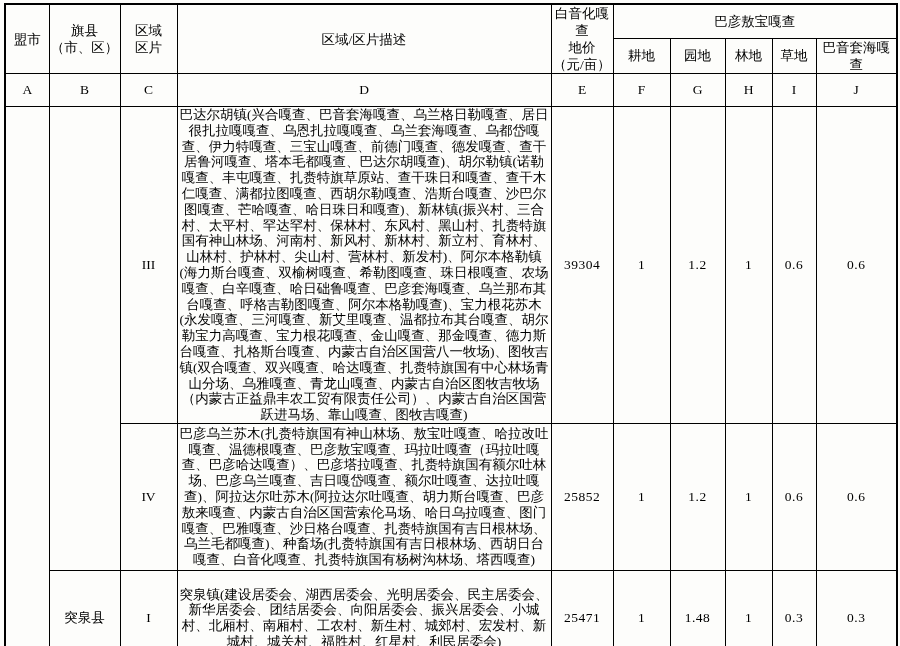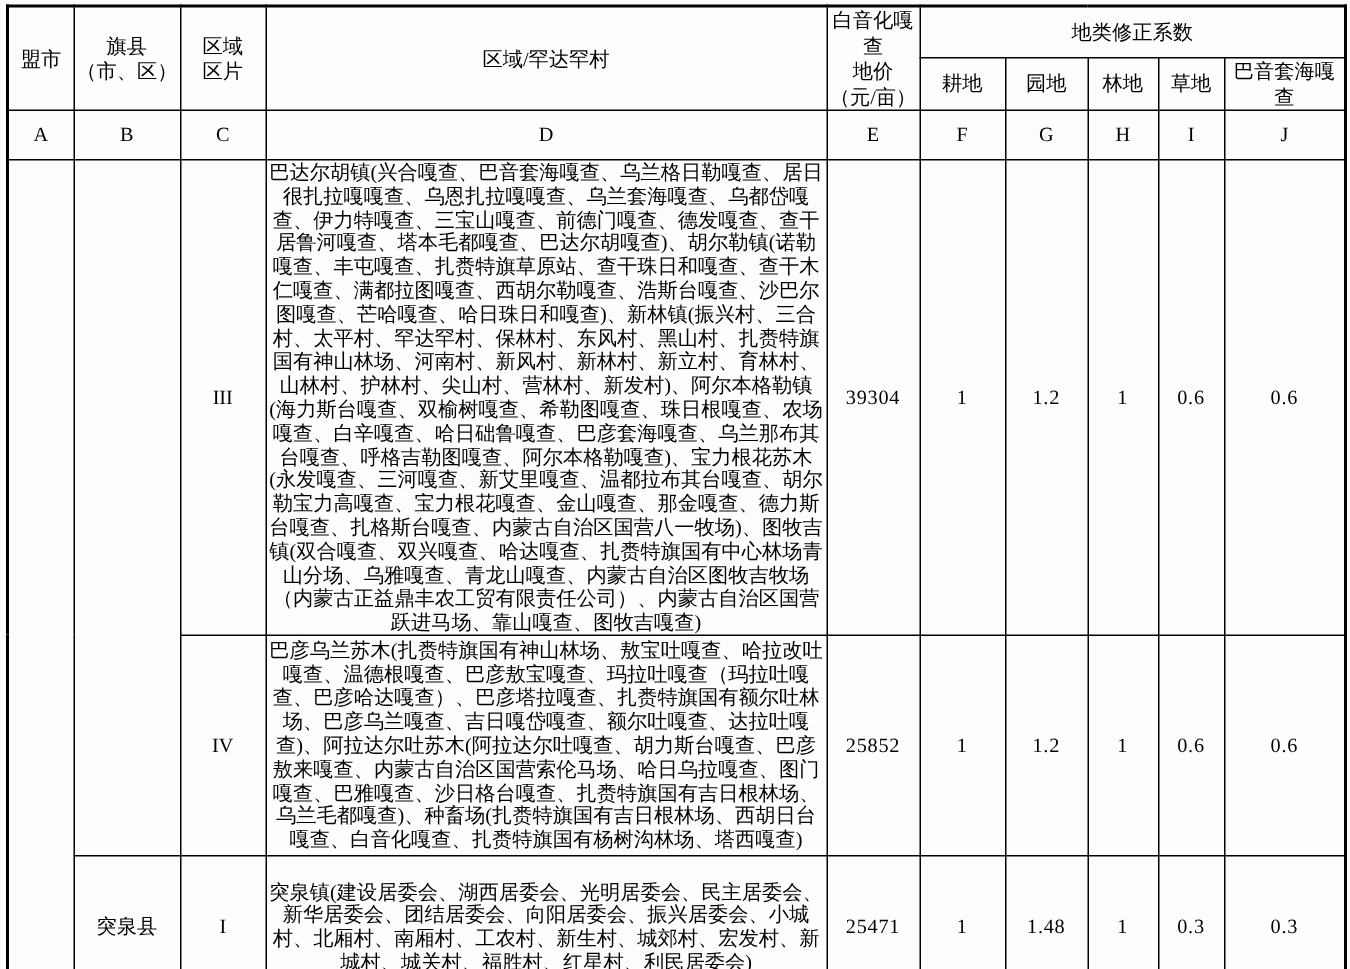--- a/index.html
+++ b/index.html
@@ -59,25 +59,25 @@
         <col style="width:44px">
       <col style="width:81px">
     </colgroup>
     <thead>
       <tr class="h1">
         <th rowspan="2" class="hdr">盟市</th>
         <th rowspan="2" class="hdr">旗县
 （市、区）</th>
         <th rowspan="2" class="hdr">区域
 区片</th>
-        <th rowspan="2" class="hdr">区域/罕达罕村</th>
+        <th rowspan="2" class="hdr">区域/区片描述</th>
         <th rowspan="2" class="hdr">白音化嘎查
 地价
 （元/亩）</th>
-        <th colspan="5" class="hdr">地类修正系数</th>
+        <th colspan="5" class="hdr">巴彦敖宝嘎查</th>
       </tr>
       <tr class="h2">
         <th class="hdr">耕地</th>
         <th class="hdr">园地</th>
         <th class="hdr">林地</th>
         <th class="hdr">草地</th>
         <th class="hdr">巴音套海嘎查</th>
       </tr>
       <tr class="letters">
         <td>A</td>

